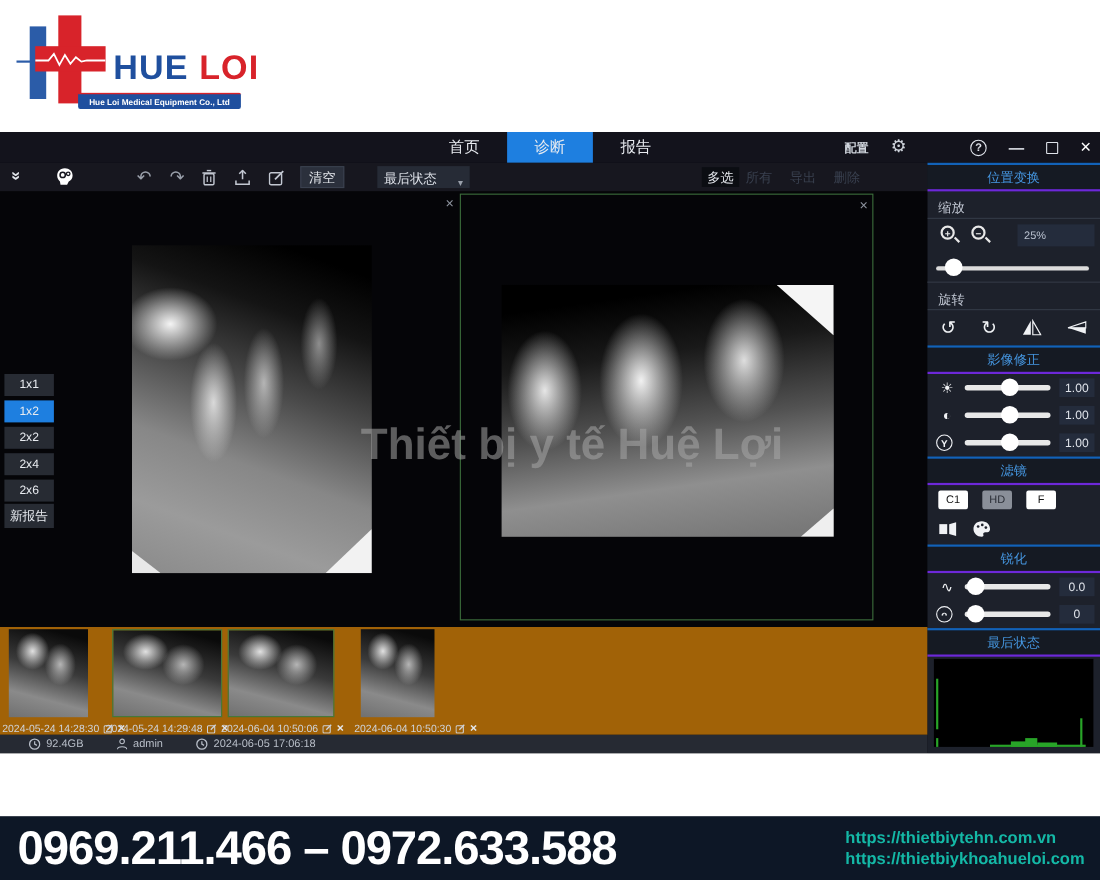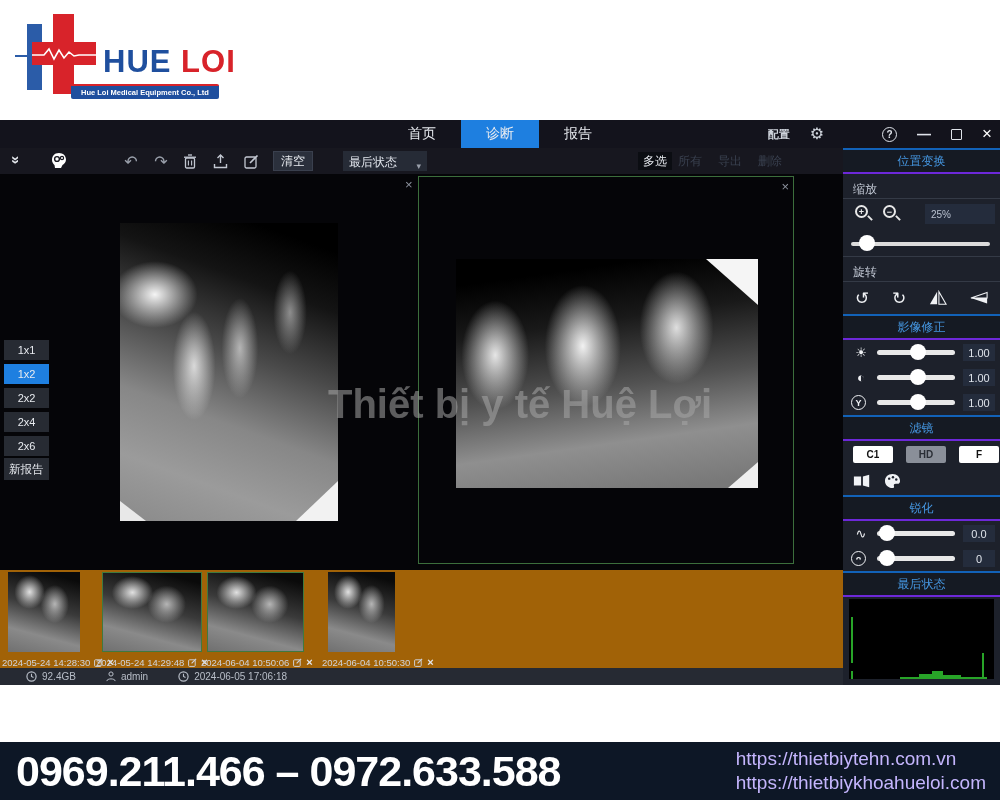--- a/index.html
+++ b/index.html
@@ -107,31 +107,31 @@
   .rot-row { height:32px; display:flex; align-items:center; justify-content:space-between; padding:0 12px; color:#f0f2f5; font-size:17px; }
   .crow { height:25px; display:flex; align-items:center; padding:0 5px 0 8px; }
   .cicon { width:20px; color:#f0f2f5; font-size:13px; text-align:center; }
   .gamma-circ, .tooth-circ { width:15px; height:15px; border:1.5px solid #f0f2f5; border-radius:50%; font-size:9px; font-weight:700; color:#f0f2f5; display:flex; align-items:center; justify-content:center; }
   .ctrack { position:relative; flex:1; height:5px; background:#e8e8e8; border-radius:3px; margin:0 8px 0 6px; }
   .cknob { position:absolute; top:-6px; width:16px; height:16px; background:#fff; border-radius:50%; }
   .k47 { left:42%; } .k05 { left:2%; }
   .cval { width:32px; height:17px; background:#242c3c; color:#dfe3ea; font-size:11px; display:flex; align-items:center; justify-content:center; }
   .filt-row { height:26px; display:flex; align-items:center; gap:13px; padding-left:10px; }
   .filt-row2 { height:28px; display:flex; align-items:center; gap:13px; padding-left:10px; }
-  .fbtn { width:40px; height:17px; background:#fff; color:#111; font-size:10px; font-weight:700; display:flex; align-items:center; justify-content:center; border-radius:2px; }
+  .fbtn { width:27px; height:17px; background:#fff; color:#111; font-size:10px; font-weight:400; display:flex; align-items:center; justify-content:center; border-radius:2px; }
   .fbtn.dim { background:#8a8f99; color:#2a2e36; }
   .hist { position:relative; flex:1; margin:2px 6px 6px 6px; background:#000; overflow:hidden; }
   .hs { position:absolute; background:#28a428; }
 
   
   .footer-gap { position:absolute; left:0; top:685px; width:1000px; height:57px; background:#fff; }
   .footer { position:absolute; left:0; top:742px; width:1000px; height:58px; background:#0d1726; display:flex; align-items:center; justify-content:space-between; padding:0 14px 0 16px; }
   .phones { color:#fff; font-size:43px; font-weight:800; letter-spacing:-1px; white-space:nowrap; }
   .urls { display:flex; flex-direction:column; gap:2px; }
-  .url { color:#c4b5fd; font-size:19px; font-weight:400; white-space:nowrap; }
+  .url { color:#14b8a6; font-size:15px; font-weight:700; white-space:nowrap; }
 
   svg { display:block; }
 </style>
 </head>
 <body>
 
 <div class="page">
 
   <div class="site-header">
     <div class="logo">

